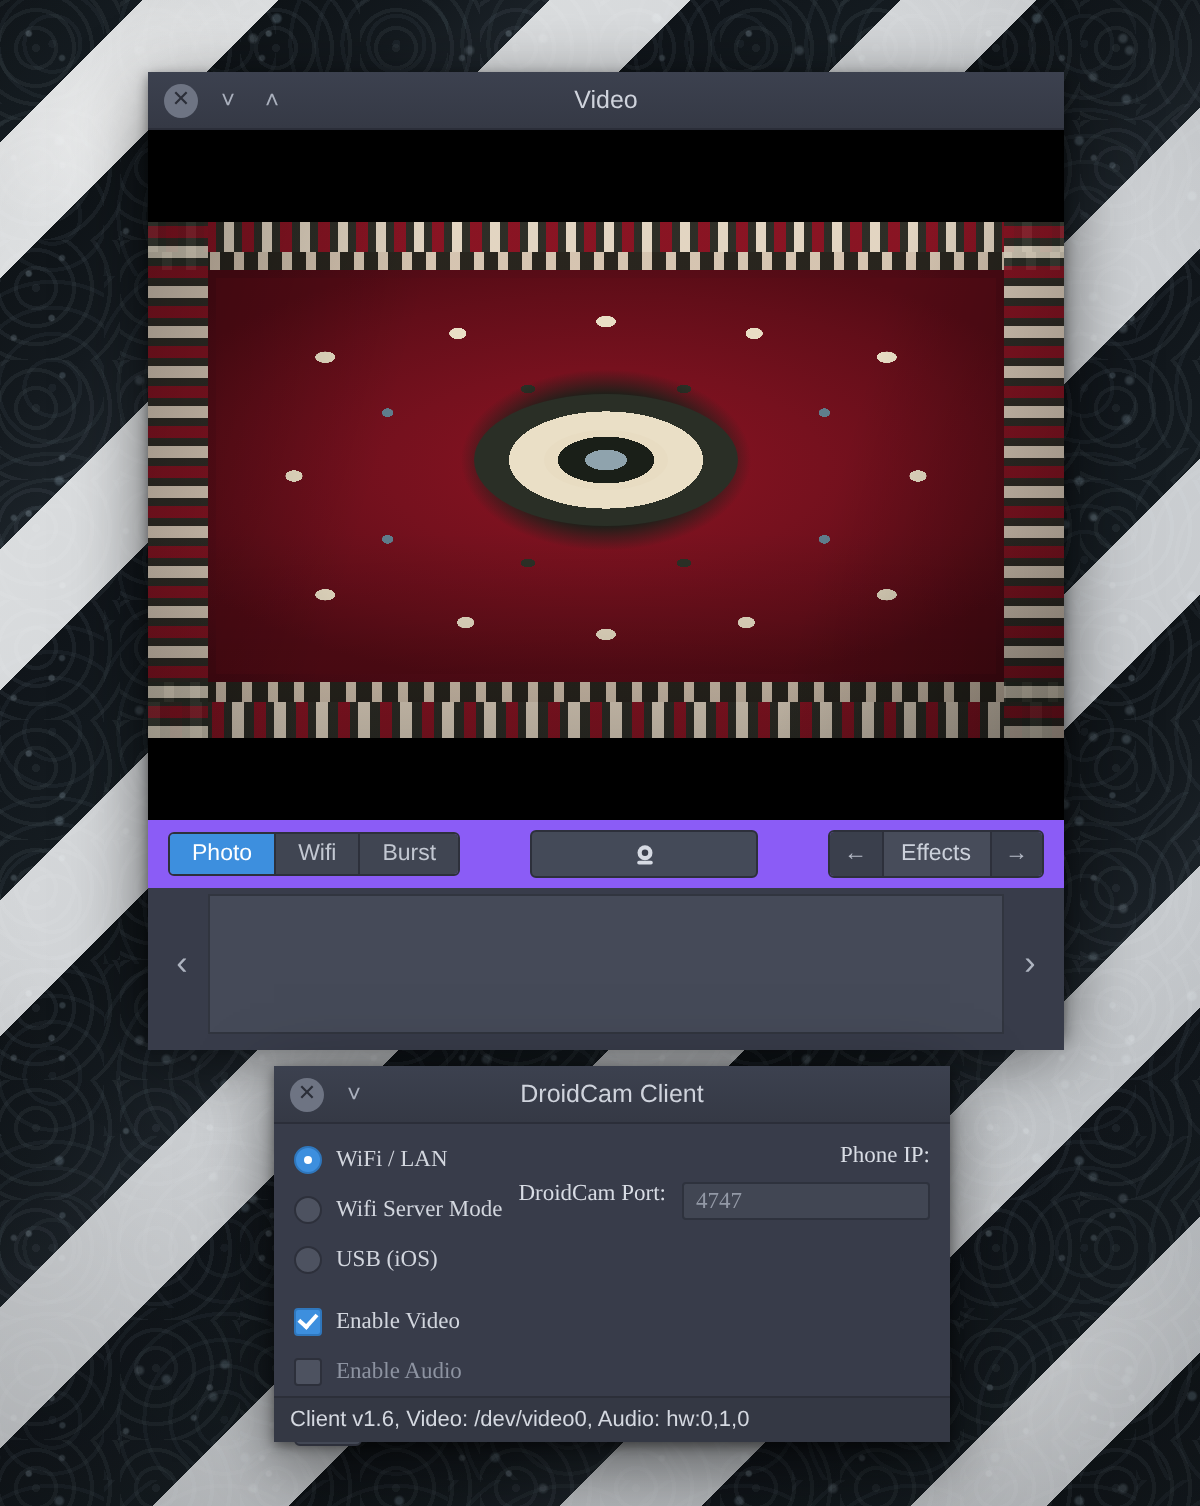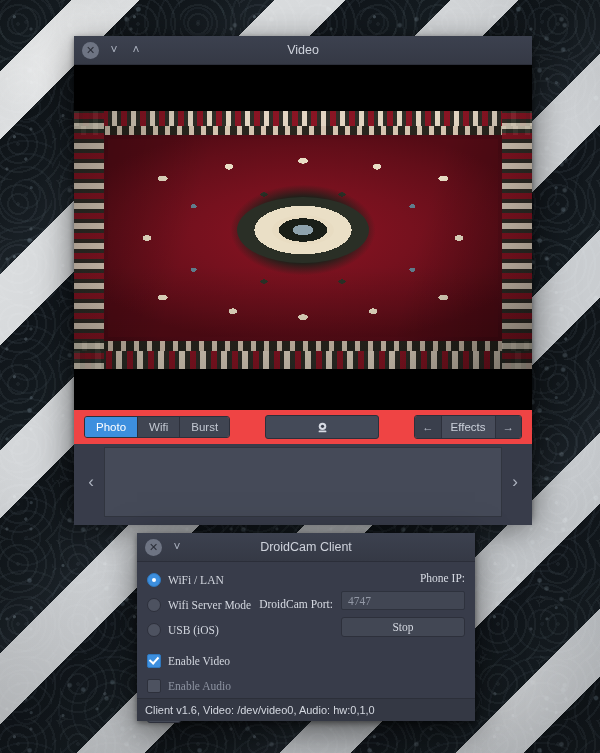--- a/index.html
+++ b/index.html
@@ -217,21 +217,21 @@
   }
   .carpet-shade {
     position: absolute; inset: 0;
     background: linear-gradient(105deg, rgba(0,0,0,.30) 0%, rgba(0,0,0,0) 28%, rgba(0,0,0,0) 72%, rgba(0,0,0,.34) 100%),
                 linear-gradient(0deg, rgba(0,0,0,.22), rgba(0,0,0,0) 40%);
   }
 
   
   .cheese-toolbar {
     height: 34px;
-    background: #ef4444;
+    background: #8b5cf6;
     display: flex;
     align-items: center;
     padding: 0 10px;
     gap: 8px;
   }
   .seg {
     display: flex;
     border-radius: 3px;
     overflow: hidden;
     border: 1px solid #2d303b;
@@ -369,21 +369,21 @@
     border: 1px solid #2d303b;
     border-radius: 3px;
     color: #9aa0ad;
     font-size: 11px;
     display: flex; align-items: center; justify-content: center;
     cursor: pointer;
   }
 
   .field-row {
     display: flex;
-    align-items: flex-end;
+    align-items: flex-start;
     justify-content: flex-end;
     gap: 8px;
     margin-bottom: 7px;
   }
   .field-label { font-size: 11.5px; color: #d8dce4; white-space: nowrap; }
   .field-input {
     width: 124px;
     height: 19px;
     background: #414653;
     border: 1px solid #2e323d;
@@ -532,23 +532,20 @@
       </div>
 
       <div class="dc-right">
         <div class="field-row">
           <span class="field-label">Phone IP:</span>
         </div>
         <div class="field-row">
           <span class="field-label">DroidCam Port:</span>
           <input class="field-input" type="text" value="4747" style="">
         </div>
-        <div class="field-row">
-          <button class="stop-btn">Stop</button>
-        </div>
       </div>
     </div>
 
     <div class="dc-status">
       <span>Client v1.6, Video: /dev/video0, Audio: hw:0,1,0</span>
     </div>
   </div>
 
 </div>
 

